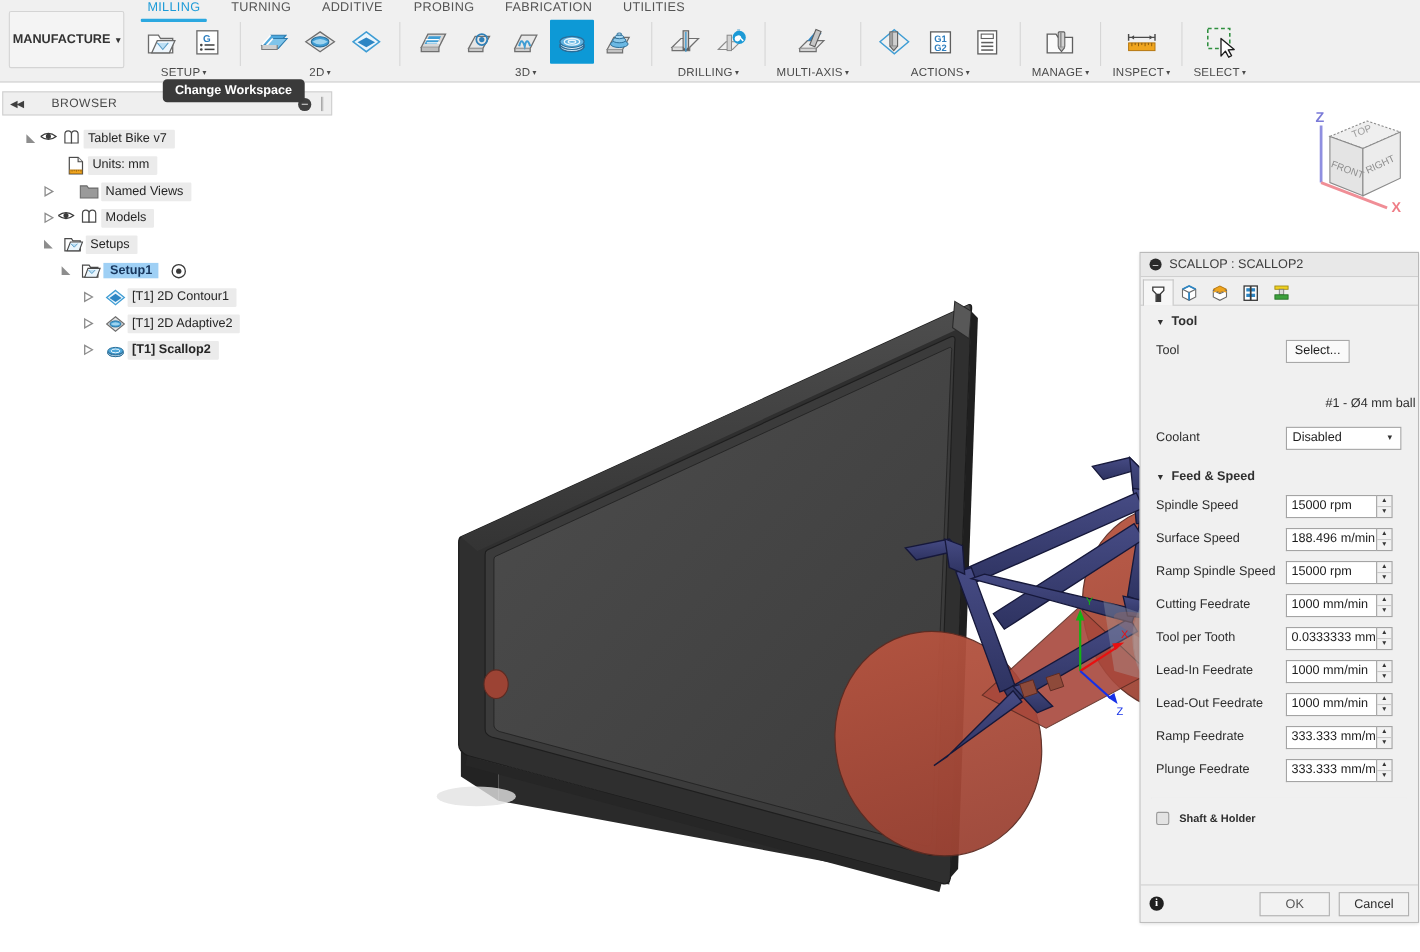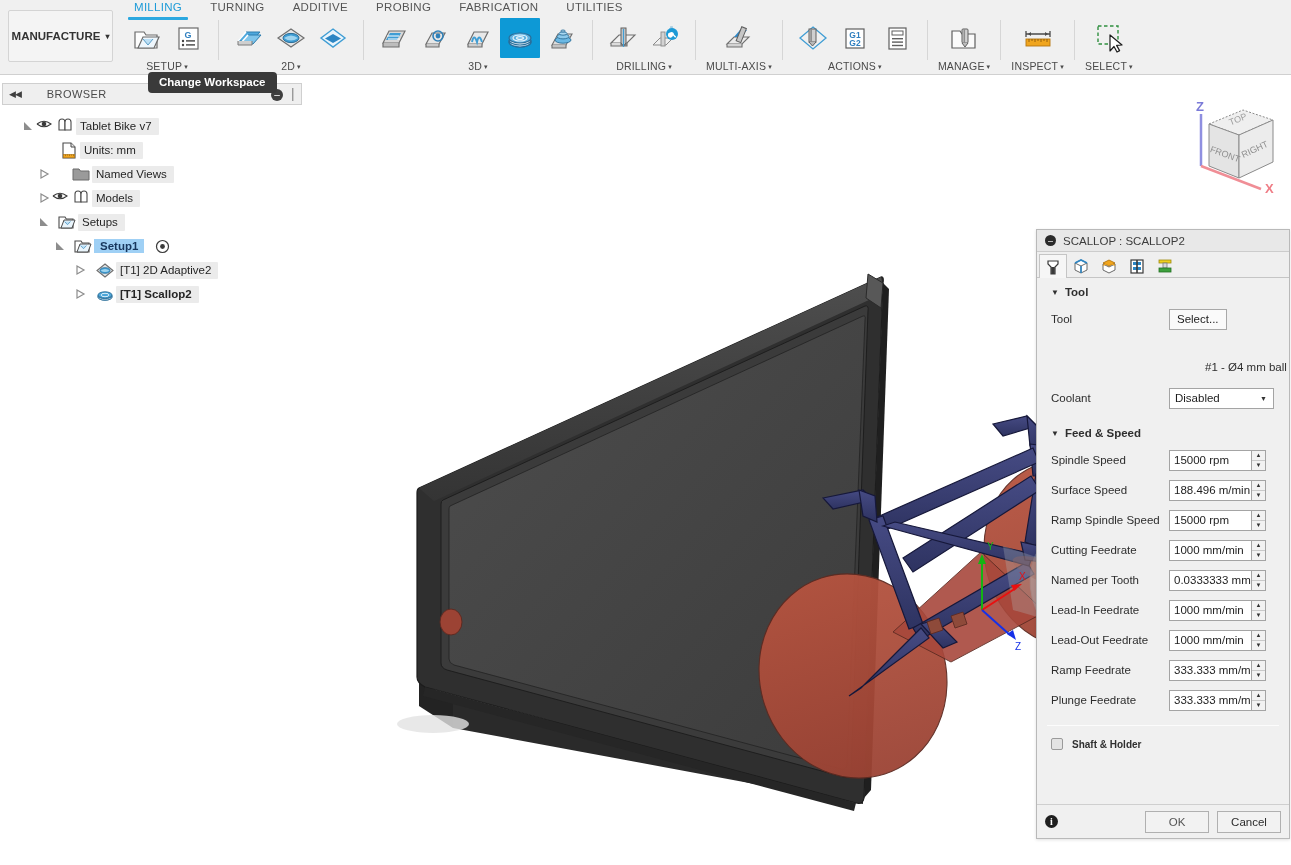--- a/index.html
+++ b/index.html
@@ -744,20 +744,36 @@
         </span>
         <span class="tlabel">Setup1</span>
         <span class="ticon" style="margin-left:7px">
           <svg width="15" height="15" viewBox="0 0 15 15">
               <circle cx="7.5" cy="7.5" r="6" fill="#fff" stroke="#3a3a3a" stroke-width="1.2"></circle>
               <circle cx="7.5" cy="7.5" r="2.4" fill="#3a3a3a"></circle>
             </svg>
         </span>
       </div>
 
+      <div class="trow" style="padding-left:70px">
+        <span class="tw exp-closed">
+          <svg width="12" height="12">
+              <path d="M3 2 L10 6 L3 10 Z" fill="none" stroke="#8d8d8d" stroke-width="1.2"></path>
+            </svg>
+        </span>
+        <span class="ticon" style="margin-left:6px">
+          <svg width="20" height="17" viewBox="0 0 20 17">
+              <path d="M10 2 L18 8.5 L10 15 L2 8.5 Z" fill="#eaf5fc" stroke="#3f9dd4" stroke-width="1.2"></path>
+              <path d="M10 5 L15.5 8.8 L10 12.5 L4.5 8.8 Z" fill="#2d86c4"></path>
+            </svg>
+        </span>
+        <span class="tlabelbg">
+            <span class="tlabel">[T1] 2D Contour1</span>
+          </span>
+      </div>
 
       <div class="trow" style="padding-left:70px">
         <span class="tw exp-closed">
           <svg width="12" height="12">
               <path d="M3 2 L10 6 L3 10 Z" fill="none" stroke="#8d8d8d" stroke-width="1.2"></path>
             </svg>
         </span>
         <span class="ticon" style="margin-left:6px">
           <svg width="20" height="17" viewBox="0 0 20 17">
               <path d="M10 2 L18 8.5 L10 15 L2 8.5 Z" fill="#e4e4e4" stroke="#6f6f6f" stroke-width="1.1"></path>
@@ -906,21 +922,21 @@
         <div class="spin-wrap">
           <div class="spin-field">1000 mm/min</div>
           <div class="spin-btns">
               <div>▲</div>
               <div>▼</div>
             </div>
         </div>
       </div>
 
       <div class="row">
-        <span class="lbl">Named per Tooth</span>
+        <span class="lbl">Tool per Tooth</span>
         <div class="spin-wrap">
           <div class="spin-field">0.0333333 mm</div>
           <div class="spin-btns">
               <div>▲</div>
               <div>▼</div>
             </div>
         </div>
       </div>
 
       <div class="row">

